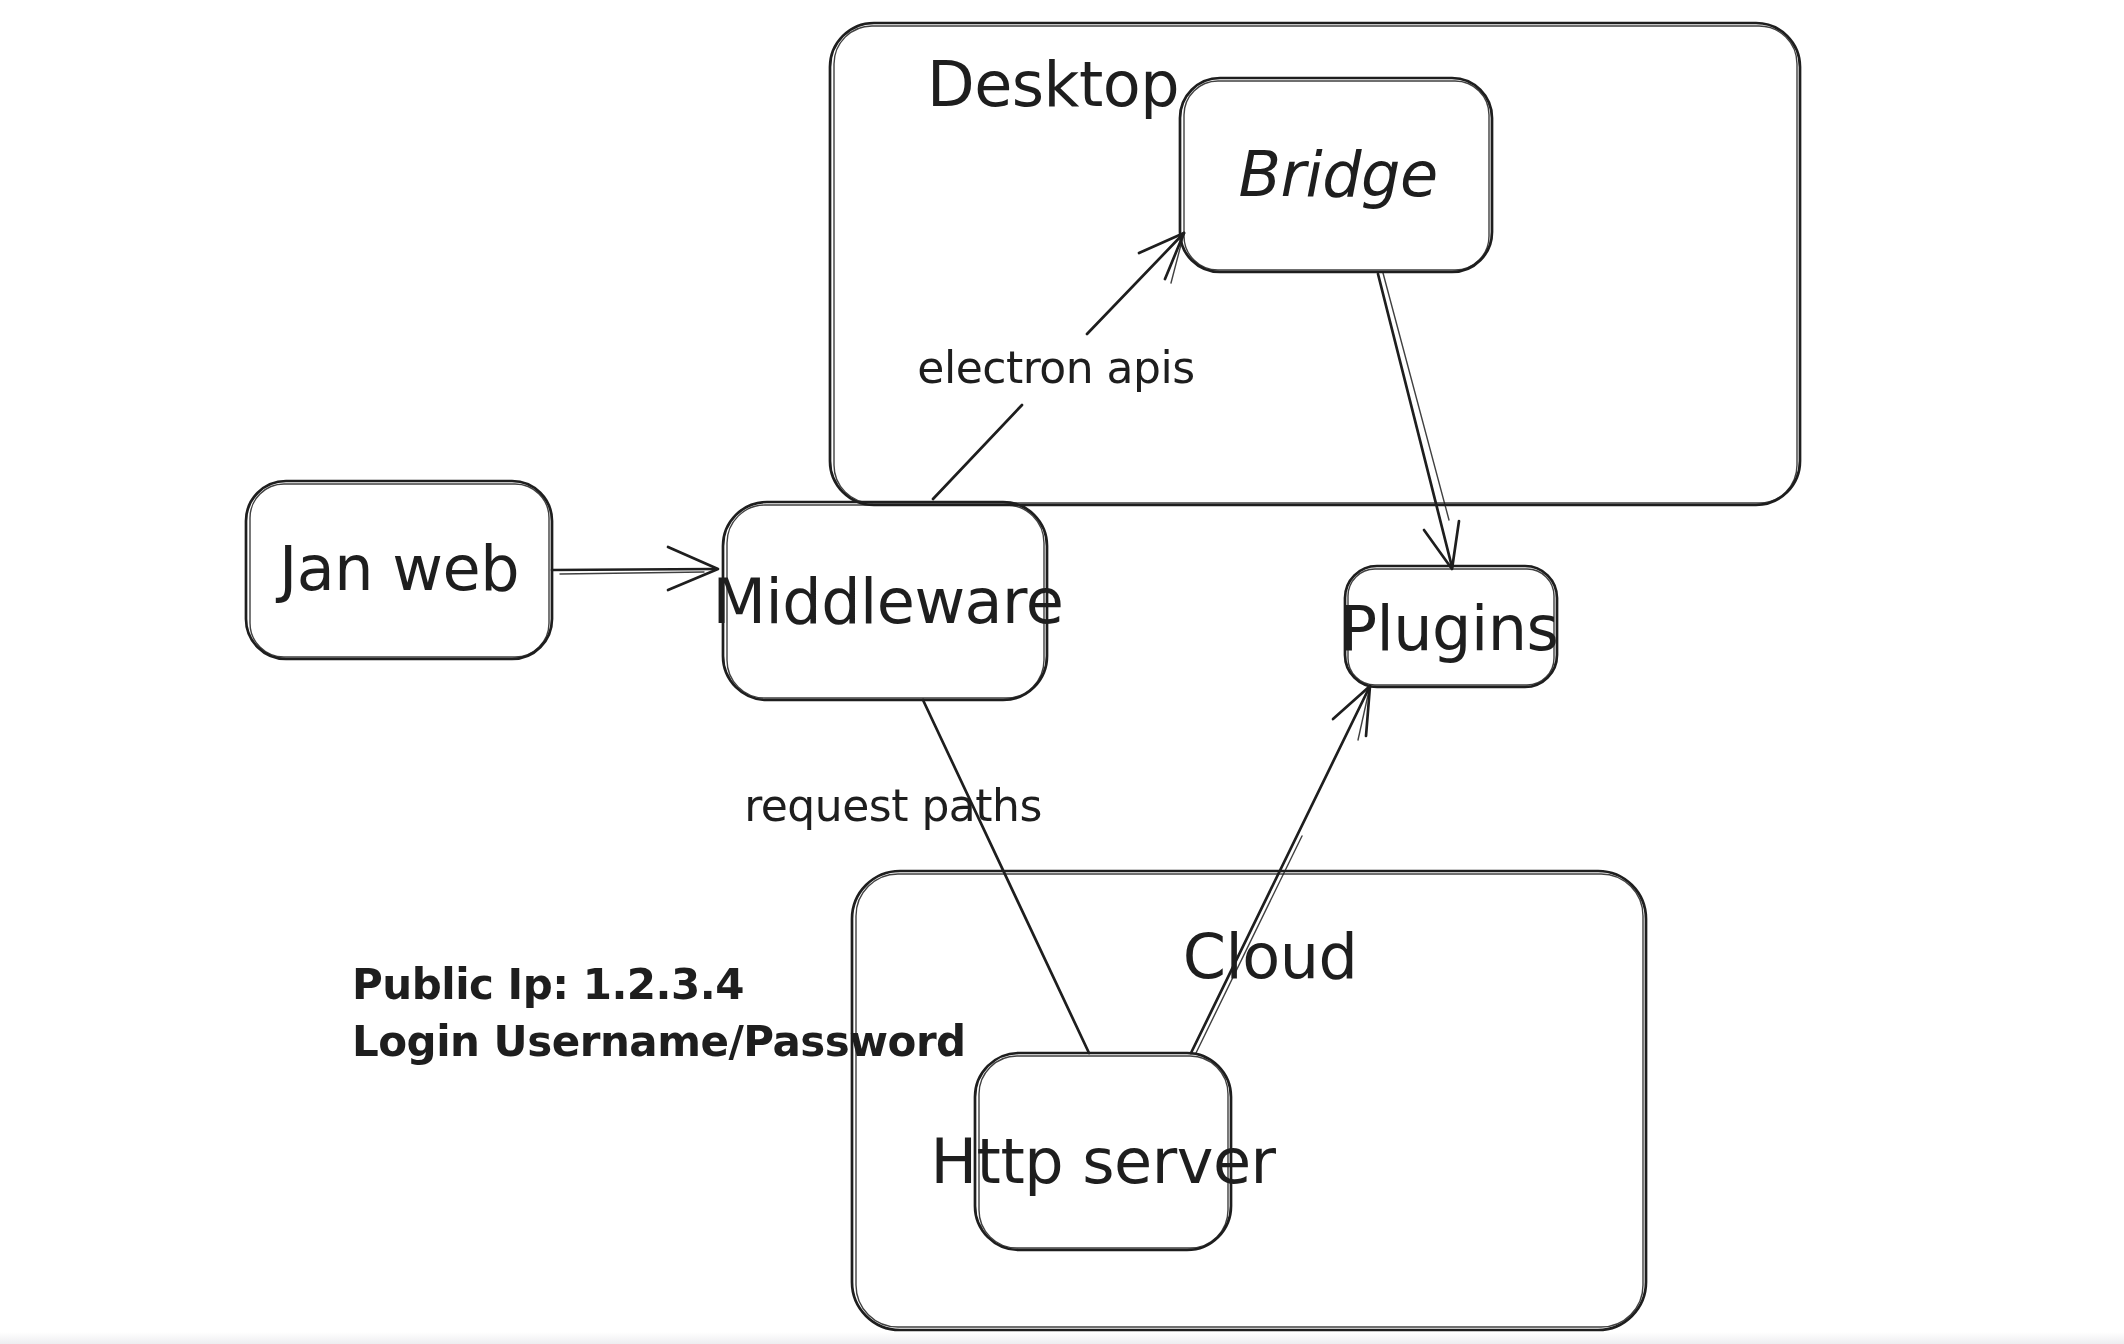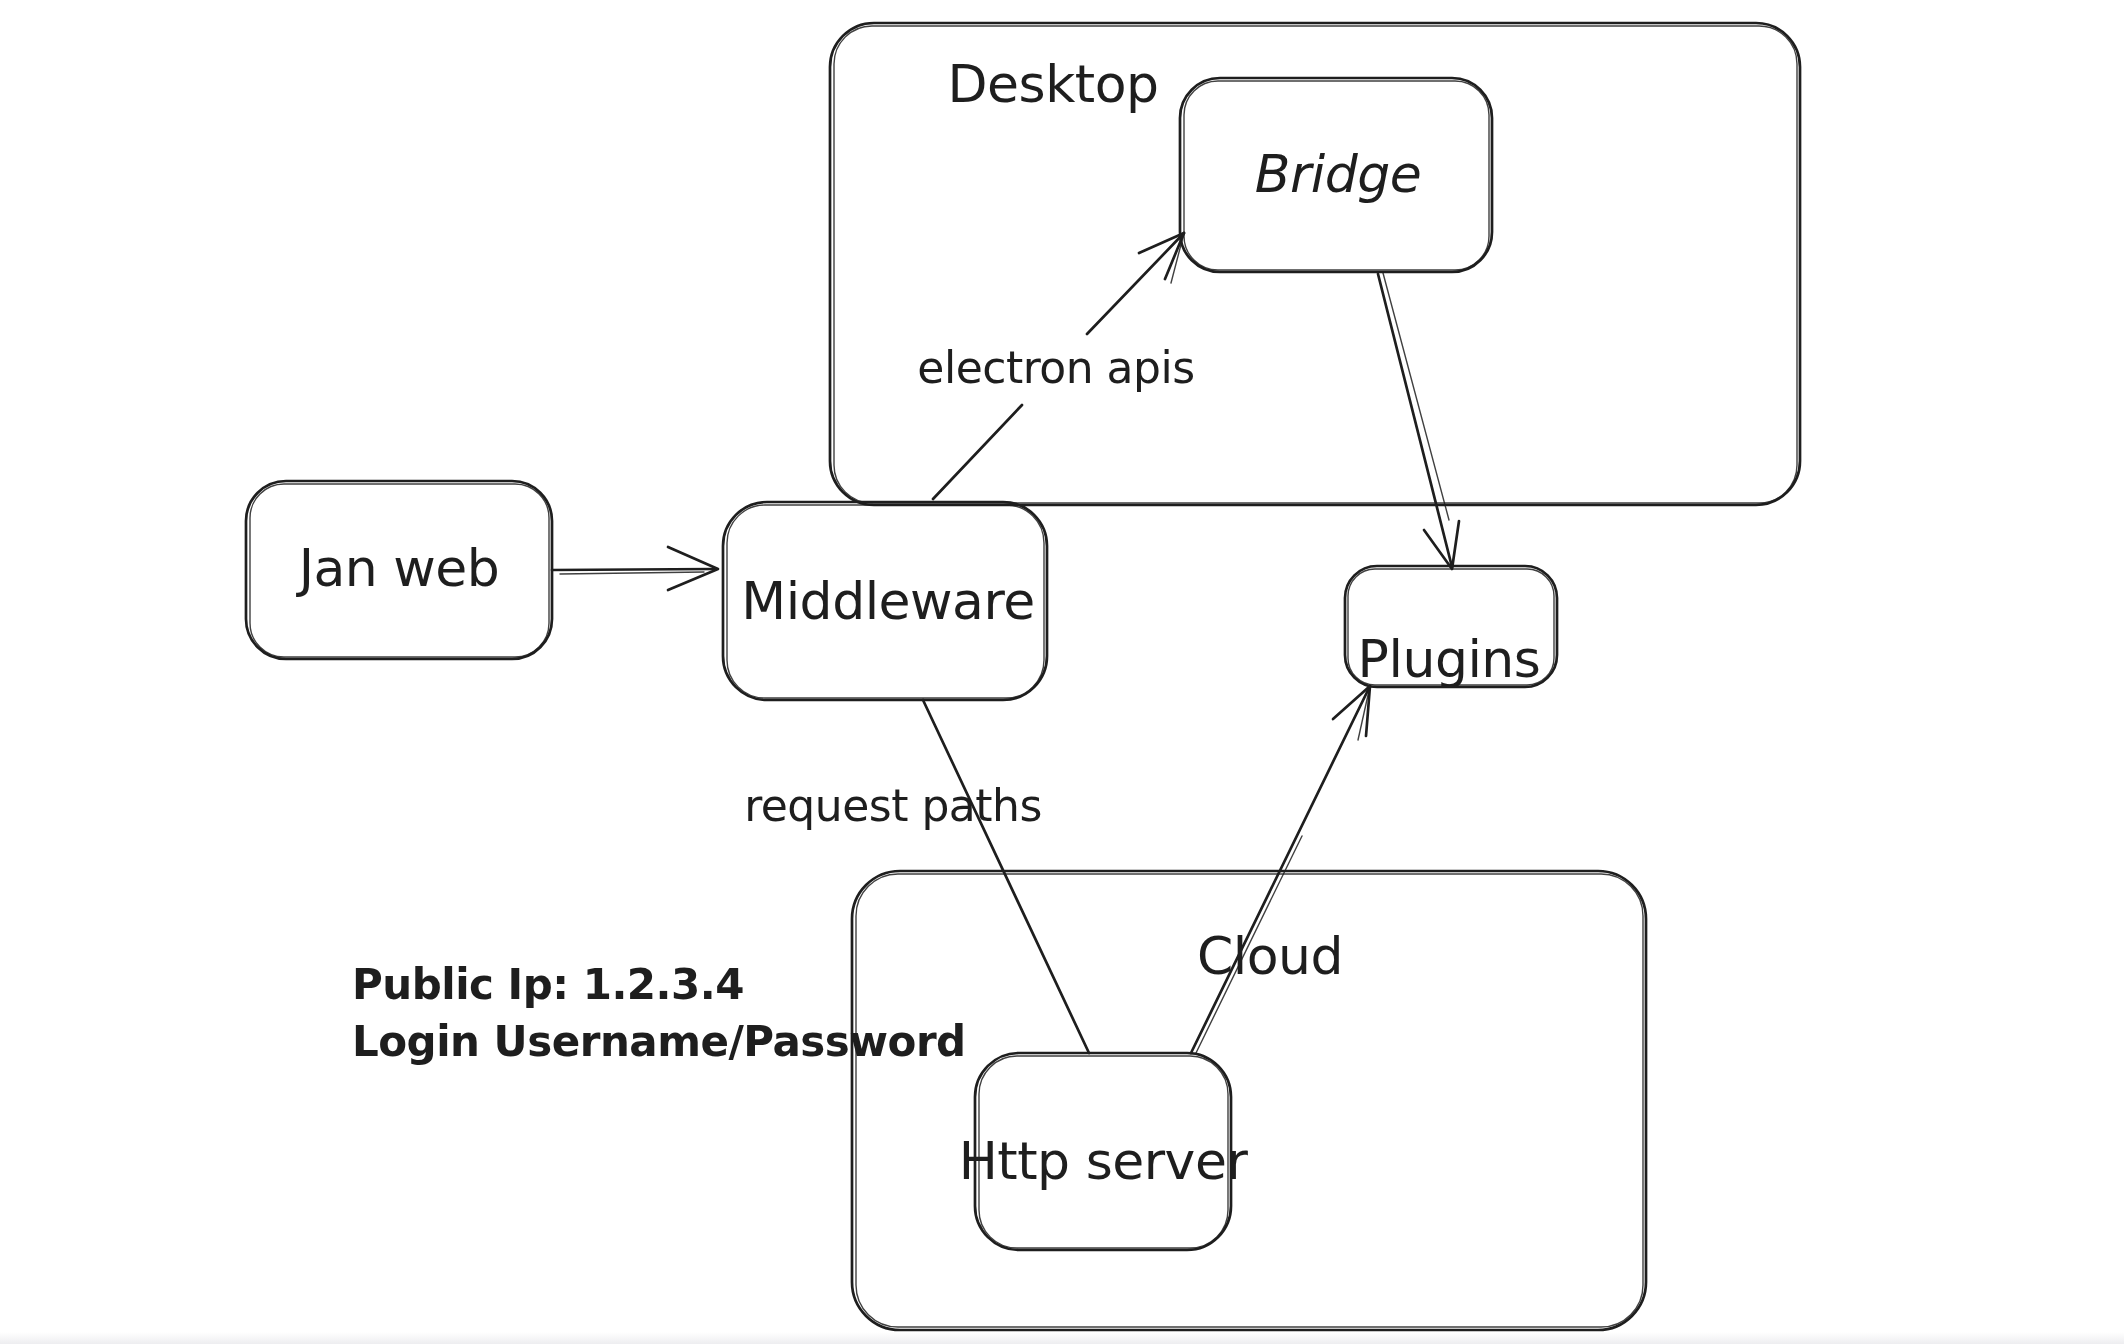--- a/index.html
+++ b/index.html
@@ -8,21 +8,21 @@
     font-family:cursive,"DejaVu Sans",sans-serif;color:#1e1e1e;
   }
   .strokes{position:absolute;left:0;top:0;width:2124px;height:1344px;}
   .strokes path,.strokes rect,.strokes line,.strokes polyline{
     fill:none;stroke:#1e1e1e;stroke-linecap:round;stroke-linejoin:round;
   }
   .main{stroke-width:2.7;}
   .sketch{stroke-width:1.4;opacity:.85;}
   .lbl{
     position:absolute;transform:translate(-50%,-50%);white-space:nowrap;
-    font-size:52px;letter-spacing:-0.5px;line-height:1.1;
+    font-size:62px;letter-spacing:-0.5px;line-height:1.1;
   }
   .edge-lbl{font-size:44px;}
   .notes{
     position:absolute;left:352px;top:956px;font-size:42px;line-height:57px;
     letter-spacing:-0.5px;white-space:nowrap;font-weight:bold;
   }
   .bottom-fade{
     position:absolute;left:0;bottom:0;width:100%;height:12px;
     background:linear-gradient(to bottom,rgba(236,236,239,0),#ededf0);
   }
@@ -97,21 +97,21 @@
       <line class="sketch" x1="1196" y1="1053" x2="1302" y2="836"></line>
       <polyline class="main" points="1366,736 1370,686 1333,719"></polyline>
       <line class="sketch" x1="1370" y1="686" x2="1358" y2="740"></line>
     </g>
   </svg>
 
   <div class="lbl" style="left:1053px;top:85px;">Desktop</div>
   <div class="lbl" style="left:1338px;top:175px;font-style:italic;">Bridge</div>
   <div class="lbl" style="left:399px;top:569px;">Jan web</div>
   <div class="lbl" style="left:888px;top:602px;text-align:center;">Middleware</div>
-  <div class="lbl" style="left:1449px;top:660px;">Plugins</div>
+  <div class="lbl" style="left:1449px;top:629px;">Plugins</div>
   <div class="lbl" style="left:1270px;top:957px;">Cloud</div>
   <div class="lbl" style="left:1103px;top:1162px;text-align:center;">Http server</div>
 
   <div class="lbl edge-lbl" style="left:1056px;top:368px;">electron apis</div>
   <div class="lbl edge-lbl" style="left:893px;top:806px;">request paths</div>
 
   <div class="notes">
     <div>Public Ip: 1.2.3.4</div>
     <div>Login Username/Password</div>
   </div>

